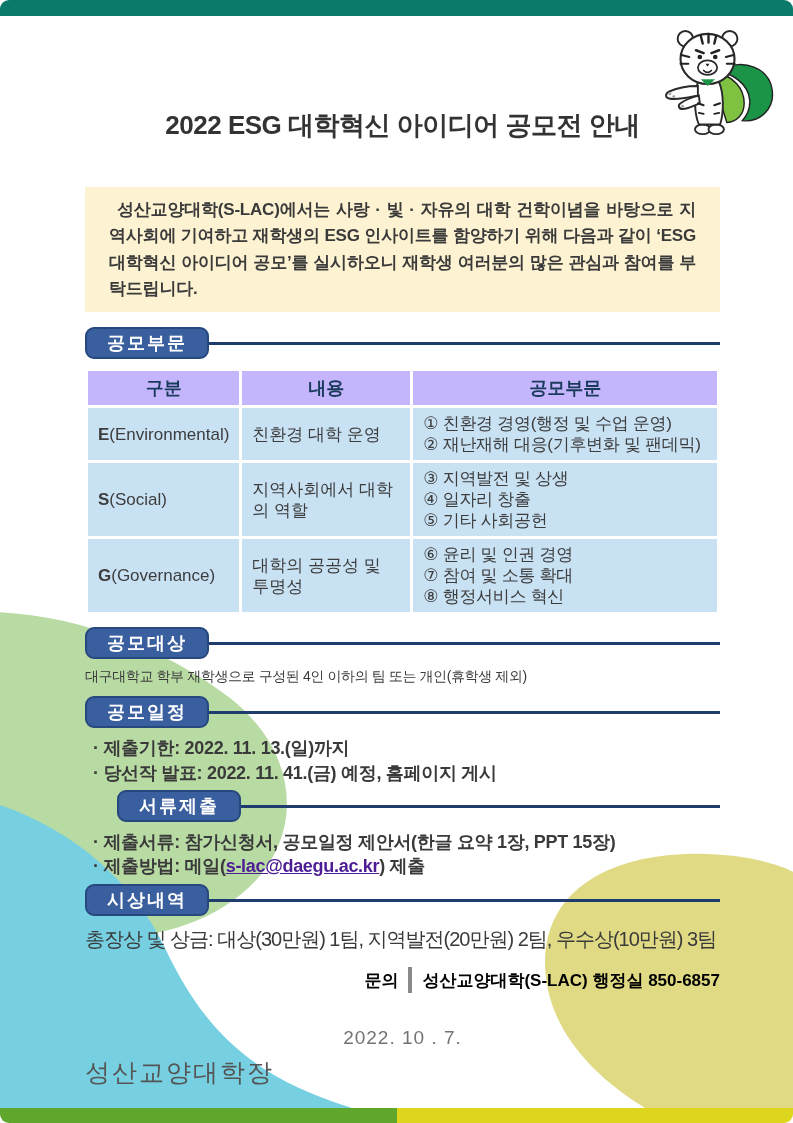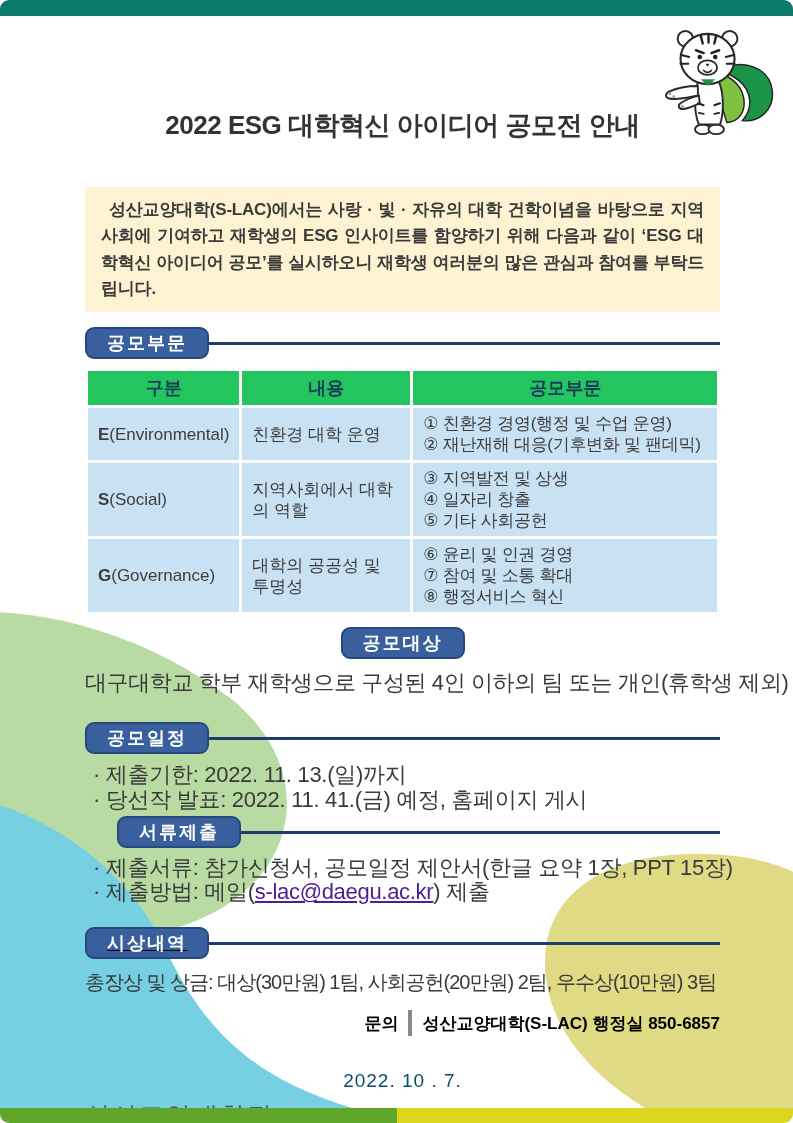--- a/index.html
+++ b/index.html
@@ -11,59 +11,59 @@
   .topbar { position: absolute; top: 0; left: 0; width: 793px; height: 16px; background: #0c7a6b; z-index: 2; }
   .bottombar { position: absolute; bottom: 0; left: 0; width: 793px; height: 15px; z-index: 2; display: flex; }
   .bottombar .half-green { width: 50%; height: 100%; background: #5fa62b; }
   .bottombar .half-yellow { width: 50%; height: 100%; background: #ddd51e; }
   .mascot { position: absolute; top: 30px; right: 8px; z-index: 3; }
 
   
   .content { position: relative; z-index: 1; padding: 0 73px 0 85px; }
   .title { margin-top: 108px; text-align: center; font-size: 26px; font-weight: bold; color: #333; letter-spacing: -0.5px; }
 
-  .intro-box { margin-top: 44px; background: #fdf3d2; padding: 10px 16px; font-size: 17px;
+  .intro-box { margin-top: 44px; background: #fdf3d2; padding: 10px 24px; font-size: 17px;
                line-height: 1.55; color: #3a3a3a; font-weight: 600; text-align: justify; text-indent: 8px;
                letter-spacing: -0.2px; }
   .intro-box .b { font-weight: 800; }
 
   .sec { display: flex; align-items: center; }
   .badge { width: 124px; height: 32px; background: #3a5f9e; border: 2px solid #27477f; border-radius: 9px;
            color: #fff; font-weight: bold; font-size: 18px; display: flex; align-items: center; justify-content: center;
            letter-spacing: 2px; flex: none; }
   .rule { flex: 1; height: 3px; background: #1e3c6e; }
 
   .sec-category { margin-top: 15px; }
   table.esg { margin-top: 9px; width: 100%; border-collapse: separate; border-spacing: 3px; }
-  table.esg th { background: #22c55e; color: #1a3a5c; font-size: 18px; font-weight: bold; height: 34px; padding: 2px 6px; }
+  table.esg th { background: #c4b5fd; color: #1a3a5c; font-size: 18px; font-weight: bold; height: 34px; padding: 2px 6px; }
   table.esg td { background: #c8e1f3; color: #3d3d3d; font-size: 17px; padding: 5px 10px; vertical-align: middle; line-height: 1.24; }
   td.col-code { font-size: 14.5px; white-space: nowrap; }
   td.col-code .code { font-weight: bold; font-size: 17px; }
   .col1 { width: 105px; } .col2 { width: 168px; }
   td.col-items div { line-height: 21px; letter-spacing: -0.3px; }
 
-  .sec-target { margin-top: 12px; flex-direction: column; }
-  .target-text { margin-top: 9px; font-size: 22px; color: #3a3a3a; letter-spacing: -0.4px; white-space: nowrap; }
-
-  .sec-schedule { margin-top: 24px; }
+  .sec-target { margin-top: 12px; }
+  .target-text { margin-top: 9px; font-size: 14px; color: #3a3a3a; letter-spacing: -0.4px; white-space: nowrap; }
+
+  .sec-schedule { margin-top: 10px; }
   .bullets { margin-top: 8px; padding-left: 8px; color: #3a3a3a; }
-  .bullets .line { font-size: 22px; line-height: 25px; letter-spacing: -0.3px; white-space: nowrap; }
+  .bullets .line { font-size: 18px; line-height: 25px; letter-spacing: -0.3px; white-space: nowrap; font-weight: bold; }
   .bullets-sub .line { line-height: 24px; }
   a.mail-link { color: #4c1d95; text-decoration: underline; }
 
   .sec-submit { margin-top: 4px; padding-left: 32px; }
-  .sec-award { margin-top: 23px; text-decoration: underline; }
+  .sec-award { margin-top: 6px; }
 
   .prize { margin-top: 10px; font-size: 20px; color: #3a3a3a; letter-spacing: -1px; white-space: nowrap; }
 
   .contact { margin-top: 14px; display: flex; justify-content: flex-end; align-items: center; gap: 10px;
              font-size: 17px; font-weight: bold; color: #000000; }
   .contact .vbar { width: 4px; height: 26px; background: #8a8a8a; }
 
-  .date-line { margin-top: 34px; text-align: center; font-size: 19px; color: #0c4a6e; letter-spacing: 1px; }
+  .date-line { margin-top: 34px; text-align: center; font-size: 19px; color: #737373; letter-spacing: 1px; }
   .sig-line { margin-top: 7px; font-size: 25px; color: #555; letter-spacing: 2px;
               font-family: "Liberation Serif", "DejaVu Serif", serif; }
 </style>
 </head>
 <body>
 
 <div class="page">
 
   <svg class="deco" width="793" height="1123" viewBox="0 0 793 1123">
     <path d="M -60 615 C 40 600 155 640 230 698 C 298 752 302 828 258 878 C 208 934 120 948 40 932 L -60 932 Z" fill="#b8dba4"></path>
@@ -178,21 +178,21 @@
     </div>
     <div class="bullets bullets-sub">
       <div class="line">· 제출서류: 참가신청서, 공모일정 제안서(한글 요약 1장, PPT 15장)</div>
       <div class="line"><span>· 제출방법: 메일(</span><a class="mail-link" href="#">s-lac@daegu.ac.kr</a><span>)  제출</span></div>
     </div>
 
     <div class="sec sec-award">
       <div class="badge">시상내역</div>
       <div class="rule"></div>
     </div>
-    <div class="prize">총장상 및 상금: 대상(30만원) 1팀, 사회공헌(20만원) 2팀, 우수상(10만원) 3팀</div>
+    <div class="prize">총장상 및 상금: 대상(30만원) 1팀, 지역발전(20만원) 2팀, 우수상(10만원) 3팀</div>
 
     <div class="contact">
       <span>문의</span>
       <span class="vbar"></span>
       <span>성산교양대학(S-LAC) 행정실 850-6857</span>
     </div>
 
     <div class="date-line">2022. 10 . 7.</div>
     <div class="sig-line">성산교양대학장</div>
 

